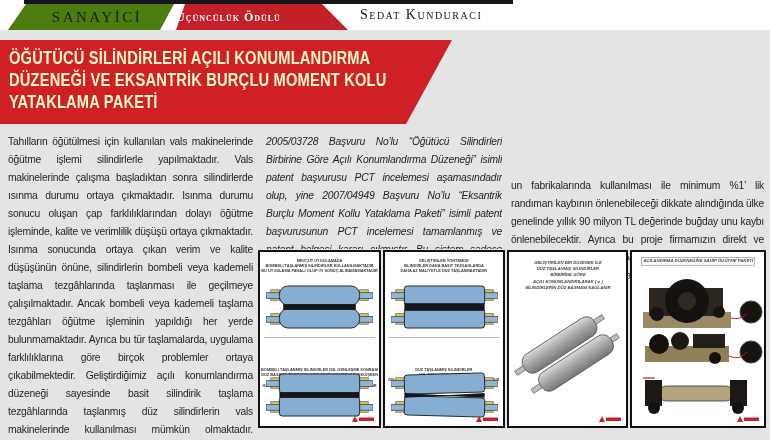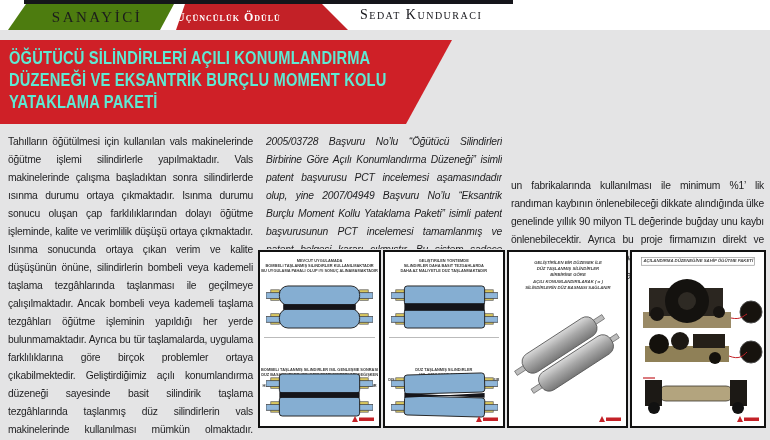--- a/index.html
+++ b/index.html
@@ -18,21 +18,21 @@
           display:flex;align-items:center;}
   .ribbon span{font-family:"Liberation Serif",serif;font-variant:small-caps;font-weight:bold;
                font-size:12px;letter-spacing:1px;color:#ffffff;padding-right:10px;}
   .recipient{position:absolute;left:360px;top:7px;font-family:"Liberation Serif",serif;
              font-variant:small-caps;font-size:14px;letter-spacing:1.5px;color:#15151a;}
 
   
   .content{position:absolute;left:0;top:30px;width:770px;height:410px;background:#e4e4e5;}
   .banner{position:absolute;left:0;top:10px;width:460px;height:84px;background:#cf2027;
           clip-path:polygon(0 0,452px 0,406px 100%,0 100%);
-          color:#5eead4;padding:7px 0 0 9px;box-sizing:border-box;}
+          color:#fef9c3;padding:7px 0 0 9px;box-sizing:border-box;}
   .banner .tl{display:inline-block;transform:scaleX(.84);transform-origin:0 50%;
               font-weight:bold;font-size:17.5px;line-height:22px;white-space:nowrap;
               letter-spacing:.2px;}
 
   .col{position:absolute;top:103px;margin:0;text-align:justify;color:#1d1d1f;
        font-size:10.3px;line-height:18px;letter-spacing:-.22px;}
   .c1{left:8px;width:245px;}
   .c2{left:266px;width:236px;height:116px;overflow:hidden;font-style:italic;}
   .c3{left:511px;width:253px;height:116px;overflow:hidden;margin-top:44px;}
 

